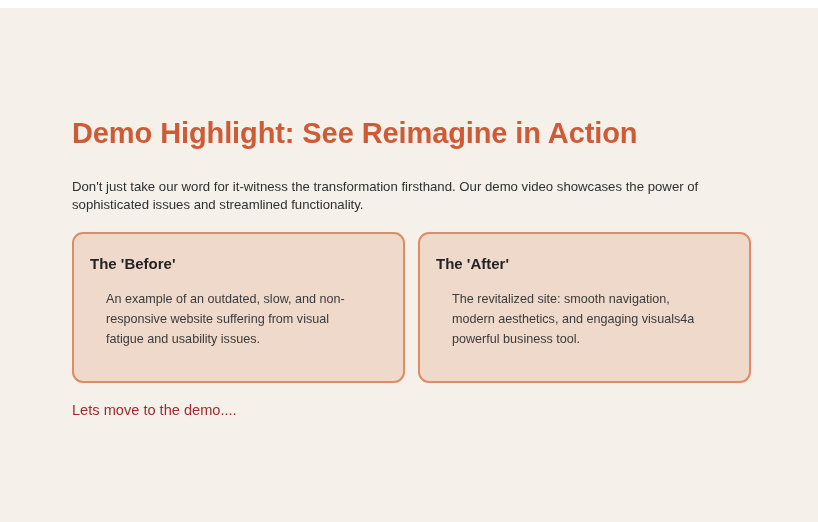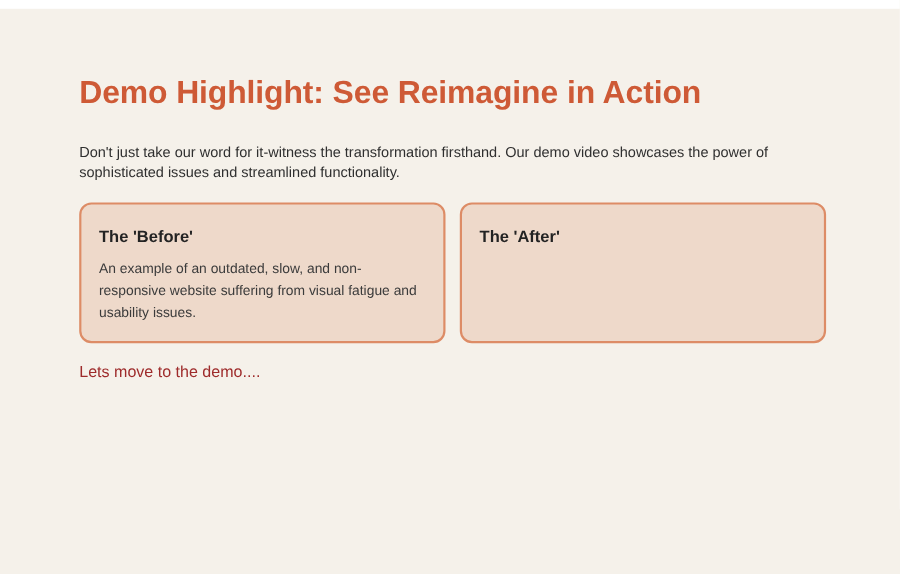--- a/index.html
+++ b/index.html
@@ -26,21 +26,21 @@
 
   #content {
     position: absolute;
     left: 72px;
     top: 0;
     width: 680px;
   }
 
   #section-title {
     margin: 0;
-    padding-top: 60px;
+    padding-top: 108px;
     font-size: 29px;
     line-height: 34px;
     font-weight: bold;
     color: #ce5a36;
     letter-spacing: -0.1px;
   }
 
   #section-intro {
     margin: 0;
     padding-top: 28px;
@@ -68,21 +68,21 @@
 
   .card-title {
     margin: 0 0 9px 0;
     font-size: 15px;
     line-height: 18px;
     font-weight: bold;
     color: #232323;
   }
 
   .card-body {
-    margin: 0;
+    margin: 16px;
     font-size: 12.6px;
     line-height: 20px;
     color: #3b3b3b;
   }
 
   #cta-link {
     display: inline-block;
     margin-top: 17px;
     font-size: 14.6px;
     line-height: 20px;
@@ -103,20 +103,21 @@
 
     <div id="cards">
 
       <div class="card">
         <h2 class="card-title">The 'Before'</h2>
         <p class="card-body">An example of an outdated, slow, and non-responsive website suffering from visual fatigue and usability issues.</p>
       </div>
 
       <div class="card">
         <h2 class="card-title">The 'After'</h2>
+        <p class="card-body">The revitalized site: smooth navigation, modern aesthetics, and engaging visuals4a powerful business tool.</p>
       </div>
 
     </div>
 
     <a id="cta-link" href="#">Lets move to the demo....</a>
 
   </div>
 </div>
 
 </body></html>

